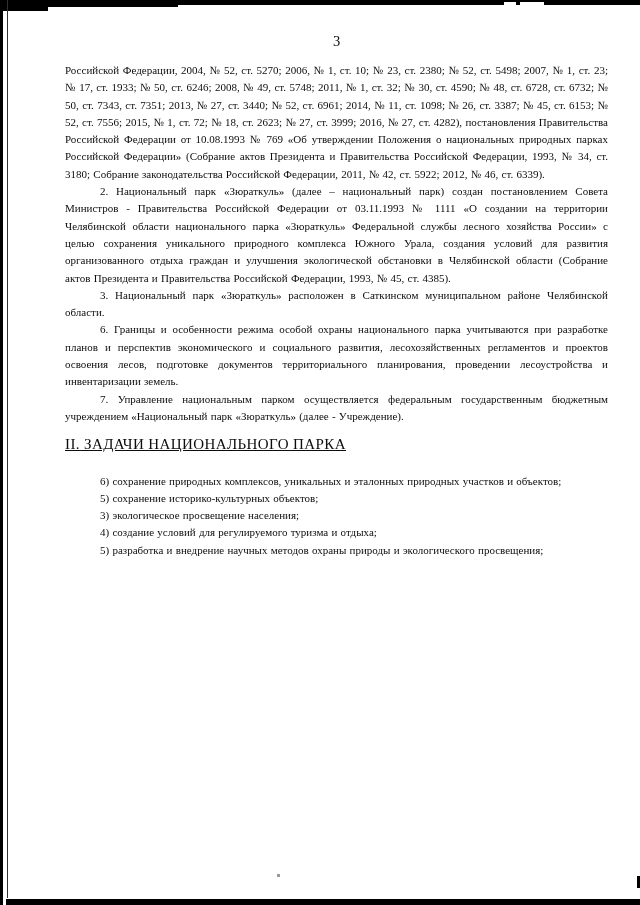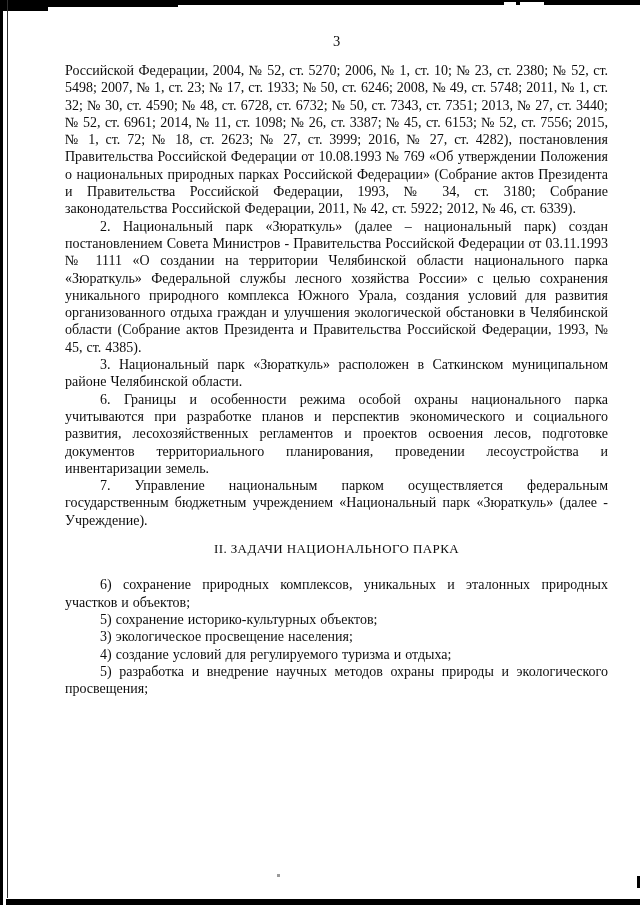--- a/index.html
+++ b/index.html
@@ -74,34 +74,35 @@
     font-size: 14.5px;
     line-height: 17px;
   }
   .text-body {
     position: absolute;
     top: 62px; left: 65px; width: 543px;
   }
   .para {
     margin: 0;
     text-align: justify;
-    font-size: 14px;
+    font-size: 11px;
     line-height: 17.3px;
     word-spacing: 0.5px;
   }
   .para.indent {
     text-indent: 35px;
   }
   .heading {
     margin: 11px 0 19px 0;
-    text-align: center;
-    font-size: 13px;
+    text-align: left;
+    font-size: 15px;
     line-height: 17.3px;
     letter-spacing: 0.4px;
     font-weight: normal;
+    text-decoration: underline;
   }
 </style>
 </head>
 <body>
 
 <div class="scan-bar-top"></div>
 <div class="scan-bar-top-blob"></div>
 <div class="scan-bar-top-blob2"></div>
 <div class="scan-bar-top-gap"></div>
 <div class="scan-speck-top"></div>

